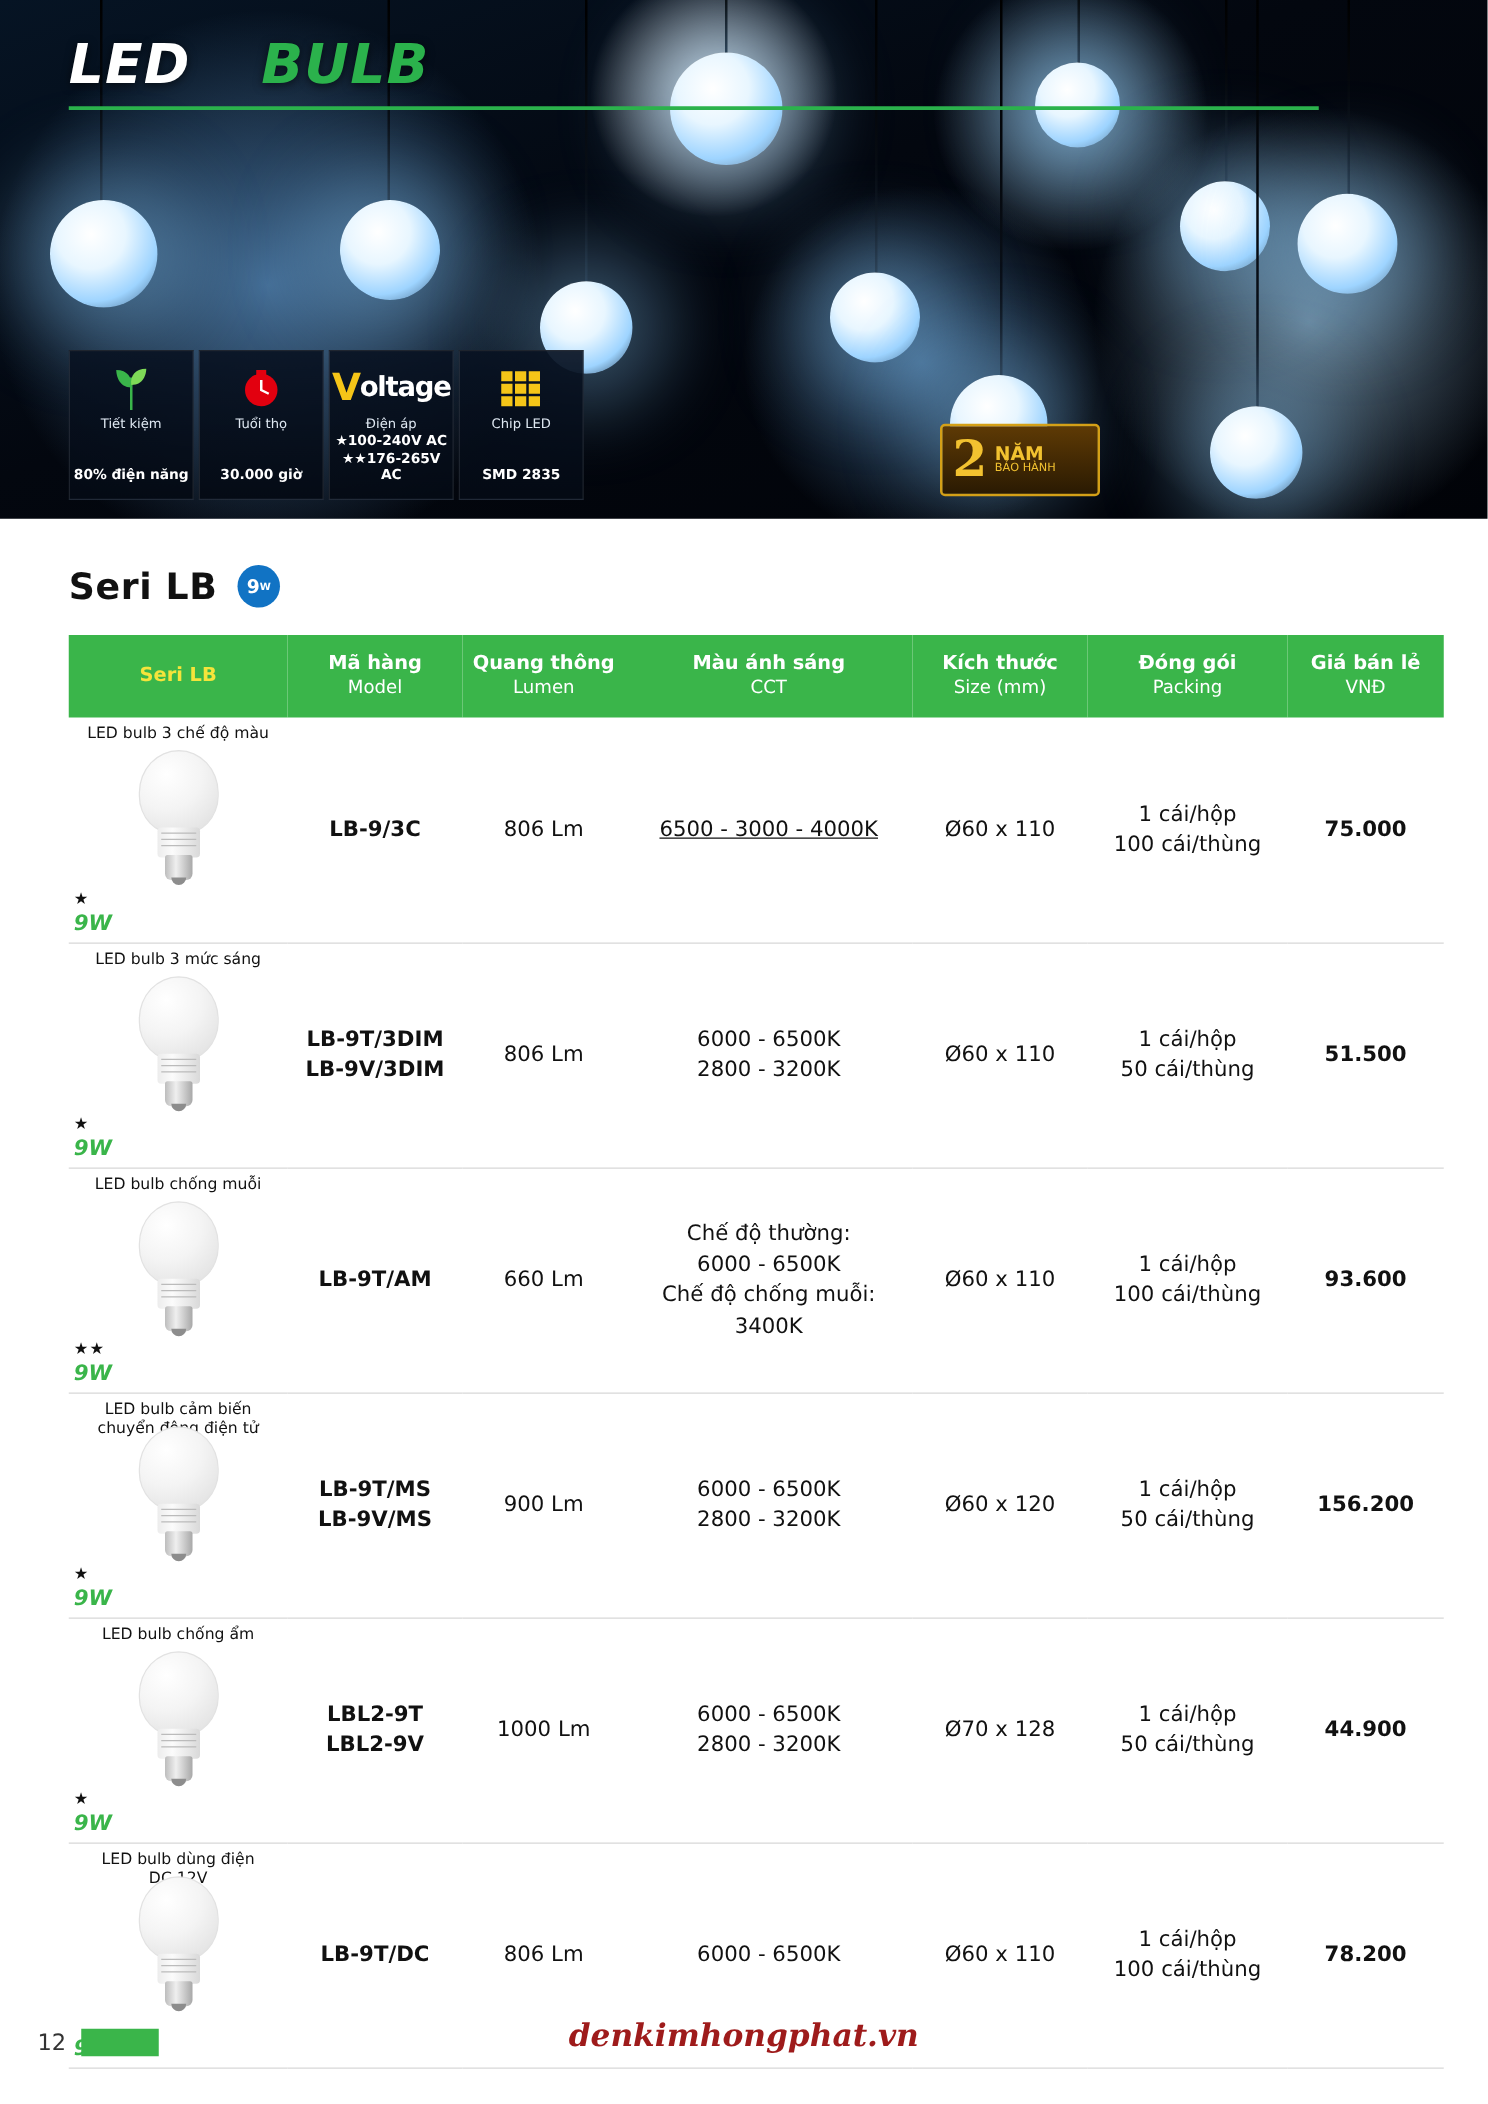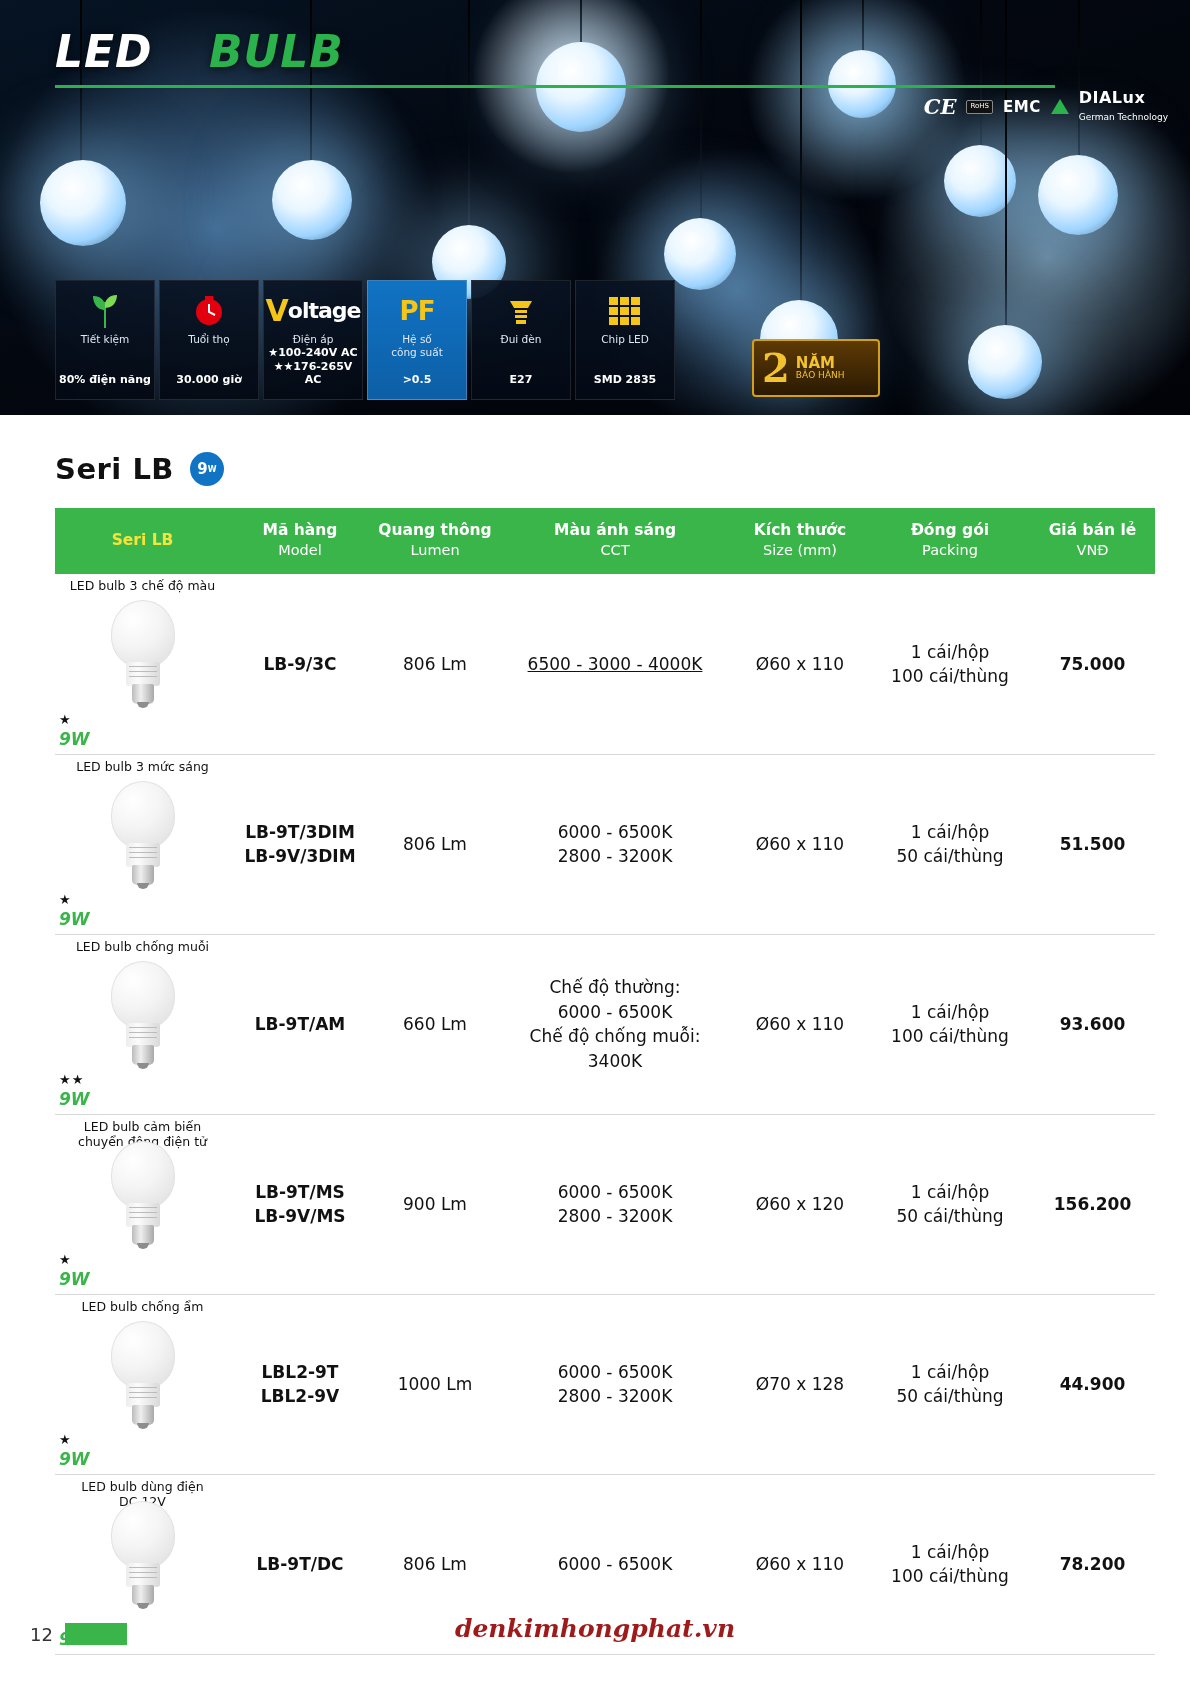--- a/index.html
+++ b/index.html
@@ -256,30 +256,20 @@
 
   <div class="wire" style="left:1005px;height:330px;"></div>
   <div class="bulb" style="left:968px;top:325px;width:74px;height:74px;"></div>
 
   <div class="title-rule"></div>
   <div class="hero-title">
     <span>LED</span>
     <span class="g">BULB</span>
   </div>
 
-  <div class="cert-row">
-    <span class="ce">CE</span>
-    <span class="rohs">RoHS</span>
-    <span class="emc">EMC</span>
-    <span class="tri"></span>
-    <span class="dialux">
-      <span class="d1">DIALux</span><br>
-      <span class="d2">German Technology</span>
-    </span>
-  </div>
 
   <div class="spec-strip">
     <div class="spec">
       <div class="ico">
         <svg width="30" height="34" viewBox="0 0 30 34">
             <path d="M15 34 C15 20 15 14 15 8" stroke="#3ab54a" stroke-width="2" fill="none"></path>
             <path d="M15 16 C5 16 3 6 3 2 C12 2 16 8 15 16Z" fill="#3ab54a"></path>
             <path d="M15 14 C25 14 27 5 27 1 C18 1 14 7 15 14Z" fill="#7ed957"></path>
           </svg>
       </div>
@@ -299,40 +289,20 @@
     </div>
     <div class="spec">
       <div class="ico big-letter">
         <span class="yellow" style="font-size:30px;">V</span>
           <span style="font-size:22px;">oltage</span>
       </div>
       <div class="lab">Điện áp</div>
       <div class="val" style="white-space:pre-line;">★100-240V AC
 ★★176-265V AC</div>
     </div>
-    <div class="spec blue">
-      <div class="ico big-letter">
-        <span class="yellow">PF</span>
-      </div>
-      <div class="lab" style="white-space:pre-line;">Hệ số
-công suất</div>
-      <div class="val">&gt;0.5</div>
-    </div>
-    <div class="spec">
-      <div class="ico">
-        <svg width="34" height="32" viewBox="0 0 34 32">
-            <path d="M6 6 h22 l-4 7 h-14 z" fill="#f5c518"></path>
-            <rect x="11" y="15" width="12" height="3" fill="#f5c518"></rect>
-            <rect x="11" y="20" width="12" height="3" fill="#f5c518"></rect>
-            <rect x="12" y="25" width="10" height="4" fill="#f5c518"></rect>
-          </svg>
-      </div>
-      <div class="lab">Đui đèn</div>
-      <div class="val">E27</div>
-    </div>
     <div class="spec">
       <div class="ico">
         <svg width="34" height="30" viewBox="0 0 34 30">
           <g fill="#f5c518">
             <rect x="1" y="1" width="9" height="8"></rect>
               <rect x="12" y="1" width="9" height="8"></rect>
               <rect x="23" y="1" width="9" height="8"></rect>
             <rect x="1" y="11" width="9" height="8"></rect>
               <rect x="12" y="11" width="9" height="8"></rect>
               <rect x="23" y="11" width="9" height="8"></rect>

